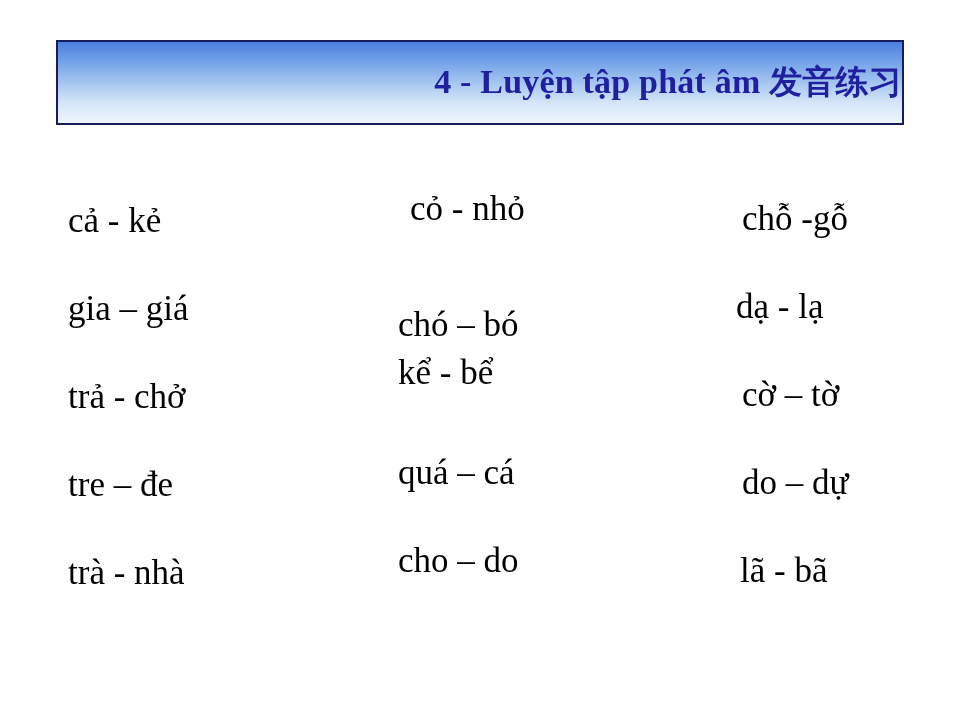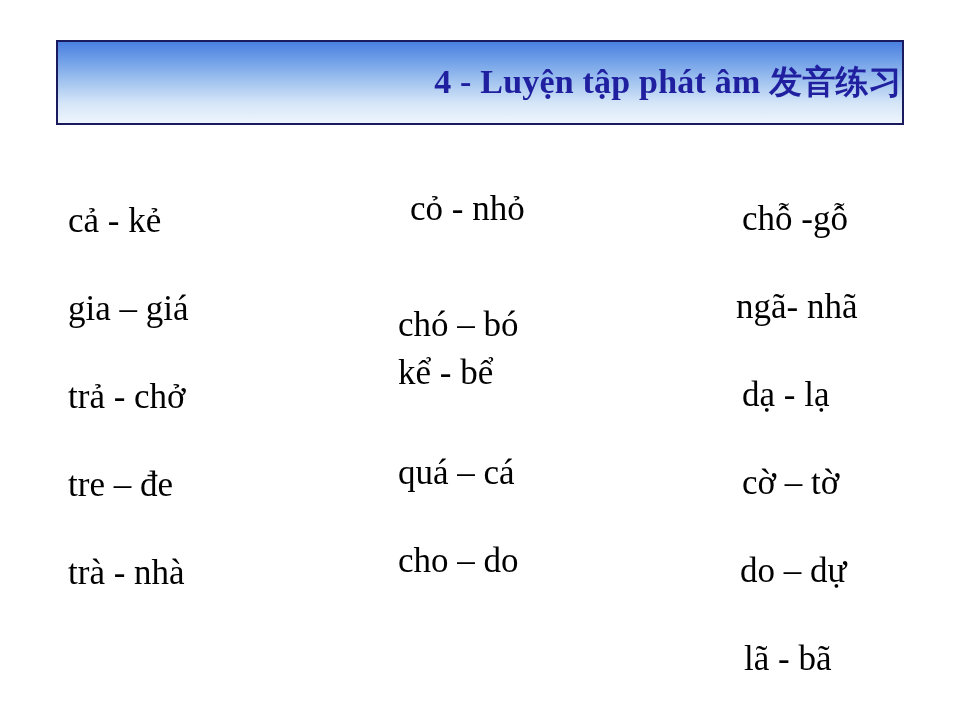--- a/index.html
+++ b/index.html
@@ -127,21 +127,20 @@
     <div class="col col-2">
       <div class="word">cỏ - nhỏ</div>
       <div class="word">chó – bó</div>
       <div class="word">kể - bể</div>
       <div class="word">quá – cá</div>
       <div class="word">cho – do</div>
     </div>
 
     <div class="col col-3">
       <div class="word">chỗ -gỗ</div>
-      <div class="word">ngã- nhã</div>
       <div class="word">dạ - lạ</div>
       <div class="word">cờ – tờ</div>
       <div class="word">do – dự</div>
       <div class="word">lã  - bã</div>
     </div>
 
   </div>
 </div>
 
 </body></html>

